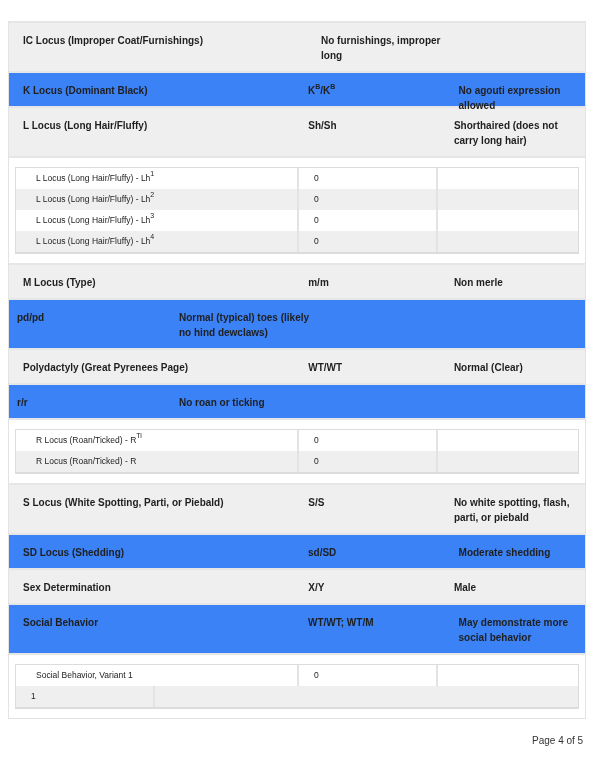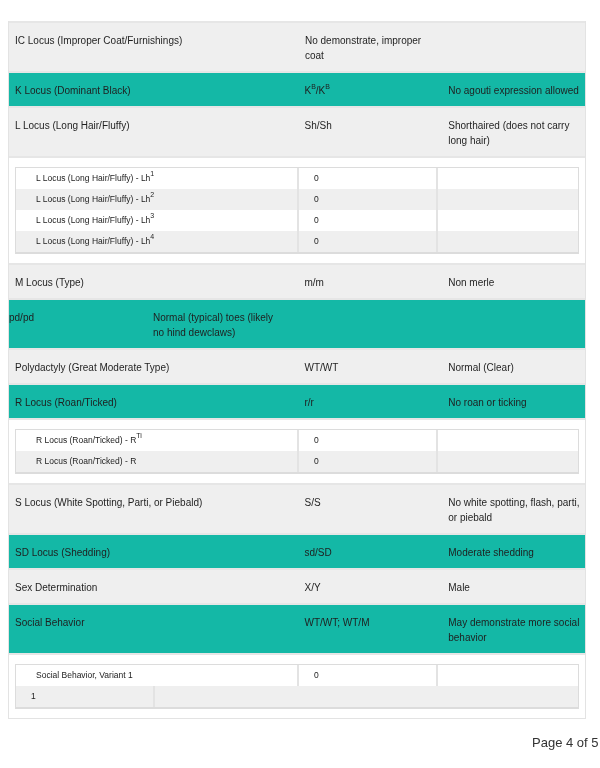--- a/index.html
+++ b/index.html
@@ -24,28 +24,29 @@
       border-top: none;
       box-sizing: border-box;
       background: #ffffff;
     }
     .row {
       display: flex;
       box-sizing: border-box;
       border-top: 2px solid #e6e6e6;
     }
     .row.shade { background: #efefef; }
-    .row.plain { background: #14b8a6; }
+    .row.plain { background: #3b82f6; gap: 10px; }
     .row .c1, .row .c2, .row .c3 {
       box-sizing: border-box;
       font-size: 10px;
-      font-weight: normal;
+      font-weight: bold;
       line-height: 15px;
       padding-top: 10px;
       color: #1f1f1f;
+      margin-left: 8px;
     }
     .row .c1 { width: 296px; padding-left: 6px; }
     .row .c2 { width: 144px; padding-left: 0px; }
     .row .c3 { width: 137px; padding-right: 4px; }
     .row.h2 { height: 50px; }
     .row.h1 { height: 35px; }
     sup {
       font-size: 7px;
       line-height: 0;
       vertical-align: 5px;
@@ -74,32 +75,32 @@
       line-height: 21px;
       color: #222;
     }
     .subrow .s1 { width: 283px; padding-left: 20px; border-right: 2px solid #e3e3e3; }
     .subrow .s2 { width: 139px; padding-left: 15px; border-right: 2px solid #e3e3e3; }
     .subrow .s3 { flex: 1; }
     .footer {
       position: absolute;
       top: 735px;
       left: 532px;
-      font-size: 13px;
+      font-size: 10px;
       color: #333;
     }
   </style>
 </head>
 <body>
 
 <div class="outer">
 
   <div class="row shade h2">
     <div class="c1">IC Locus (Improper Coat/Furnishings)</div>
-    <div class="c3">No demonstrate, improper coat</div>
+    <div class="c3">No furnishings, improper long</div>
   </div>
 
   <div class="row plain h1">
     <div class="c1">K Locus (Dominant Black)</div>
     <div class="c2"><span>K</span><sup>B</sup><span>/</span><span>K</span><sup>B</sup></div>
     <div class="c3">No agouti expression allowed</div>
   </div>
 
   <div class="row shade h2">
     <div class="c1">L Locus (Long Hair/Fluffy)</div>
@@ -136,27 +137,26 @@
     <div class="c2">m/m</div>
     <div class="c3">Non merle</div>
   </div>
 
   <div class="row plain h2">
     <div class="c2">pd/pd</div>
     <div class="c3">Normal (typical) toes (likely no hind dewclaws)</div>
   </div>
 
   <div class="row shade h1">
-    <div class="c1">Polydactyly (Great Moderate Type)</div>
+    <div class="c1">Polydactyly (Great Pyrenees Page)</div>
     <div class="c2">WT/WT</div>
     <div class="c3">Normal (Clear)</div>
   </div>
 
   <div class="row plain h1">
-    <div class="c1">R Locus (Roan/Ticked)</div>
     <div class="c2">r/r</div>
     <div class="c3">No roan or ticking</div>
   </div>
   <div class="subwrap">
     <div class="subtable">
       <div class="subrow even">
         <div class="s1"><span>R Locus (Roan/Ticked) - R</span><sup>Ti</sup></div>
         <div class="s2">0</div>
         <div class="s3"></div>
       </div>

